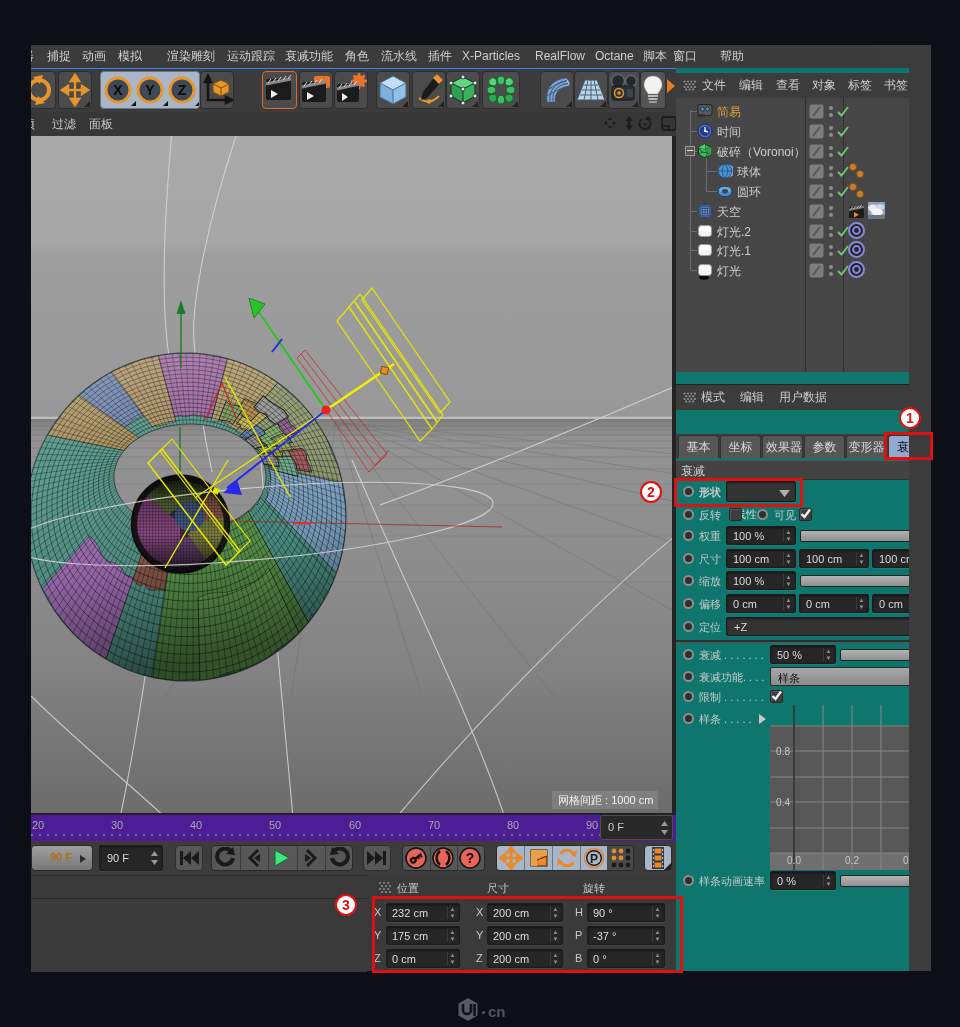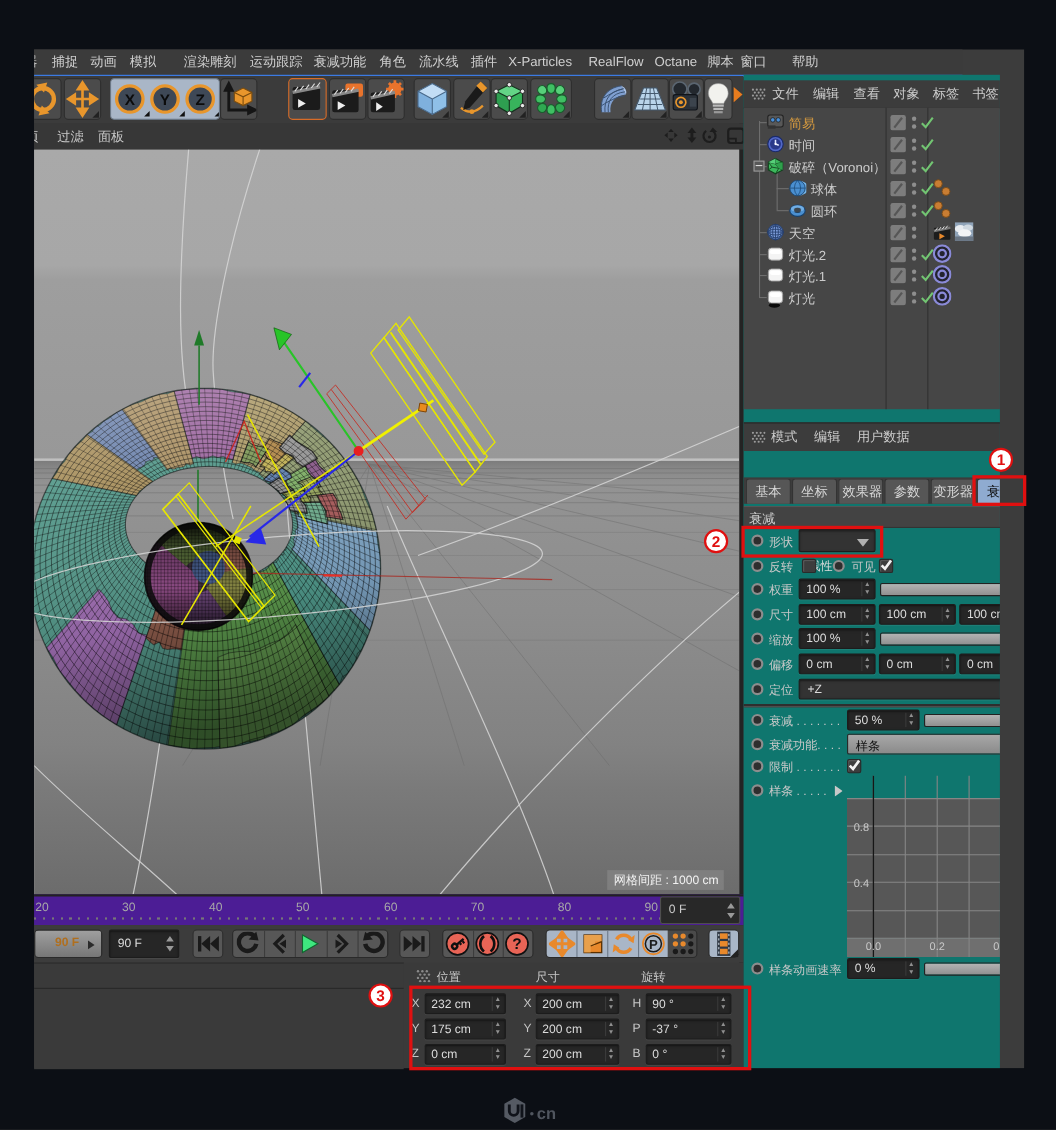--- a/index.html
+++ b/index.html
@@ -1146,21 +1146,21 @@
 <div class="abs" style="left:128px;top:1px;width:41px;height:23px;background:#565656;border:1px solid #333;border-bottom:none;border-radius:3px 3px 0 0;box-sizing:border-box;text-align:center;line-height:22px;">参数</div>
 <div class="abs" style="left:170px;top:1px;width:41px;height:23px;background:#565656;border:1px solid #333;border-bottom:none;border-radius:3px 3px 0 0;box-sizing:border-box;text-align:center;line-height:22px;">变形器</div>
 <div class="abs" style="left:212px;top:1px;width:42px;height:23px;background:#8fabd0;border:1px solid #333;border-bottom:none;border-radius:3px 3px 0 0;box-sizing:border-box;text-align:center;line-height:22px;color:#101010;">衰减</div>
 </div>
 
 <div class="abs" style="left:0;top:392px;width:255px;height:20px;background:#434343;border-top:1px solid #555;border-bottom:1px solid #333;color:#cdcdcd;font-size:12px;box-sizing:border-box;">
       <span class="abs" style="left:5px;top:2px;">衰减</span>
     </div>
 <div id="amrows">
       <div class="radio" style="left:7px;top:418px;"></div>
-      <span class="rowlab" style="left:23px;top:417px;white-space:nowrap;">形状</span>
+      <span class="rowlab" style="left:23px;top:417px;white-space:nowrap;font-weight:bold;">形状</span>
       <div class="field" style="left:50px;top:413px;width:70px;height:21px;background:#333;">
         <span class="abs" style="left:8px;top:4px;margin-top:21px;">线性</span>
         <svg class="abs" width="11" height="7" viewBox="0 0 11 7" style="right:5px;top:8px;">
           <path d="M0 0 h11 l-5.5 7 Z" fill="#b0b0b0"></path>
         </svg>
       </div>
       <div class="radio" style="left:7px;top:441px;"></div>
       <span class="rowlab" style="left:23px;top:440px;white-space:nowrap;">反转</span>
       <div class="checkbox" style="left:53px;top:440px;"></div>
       <div class="radio" style="left:81px;top:441px;"></div>

